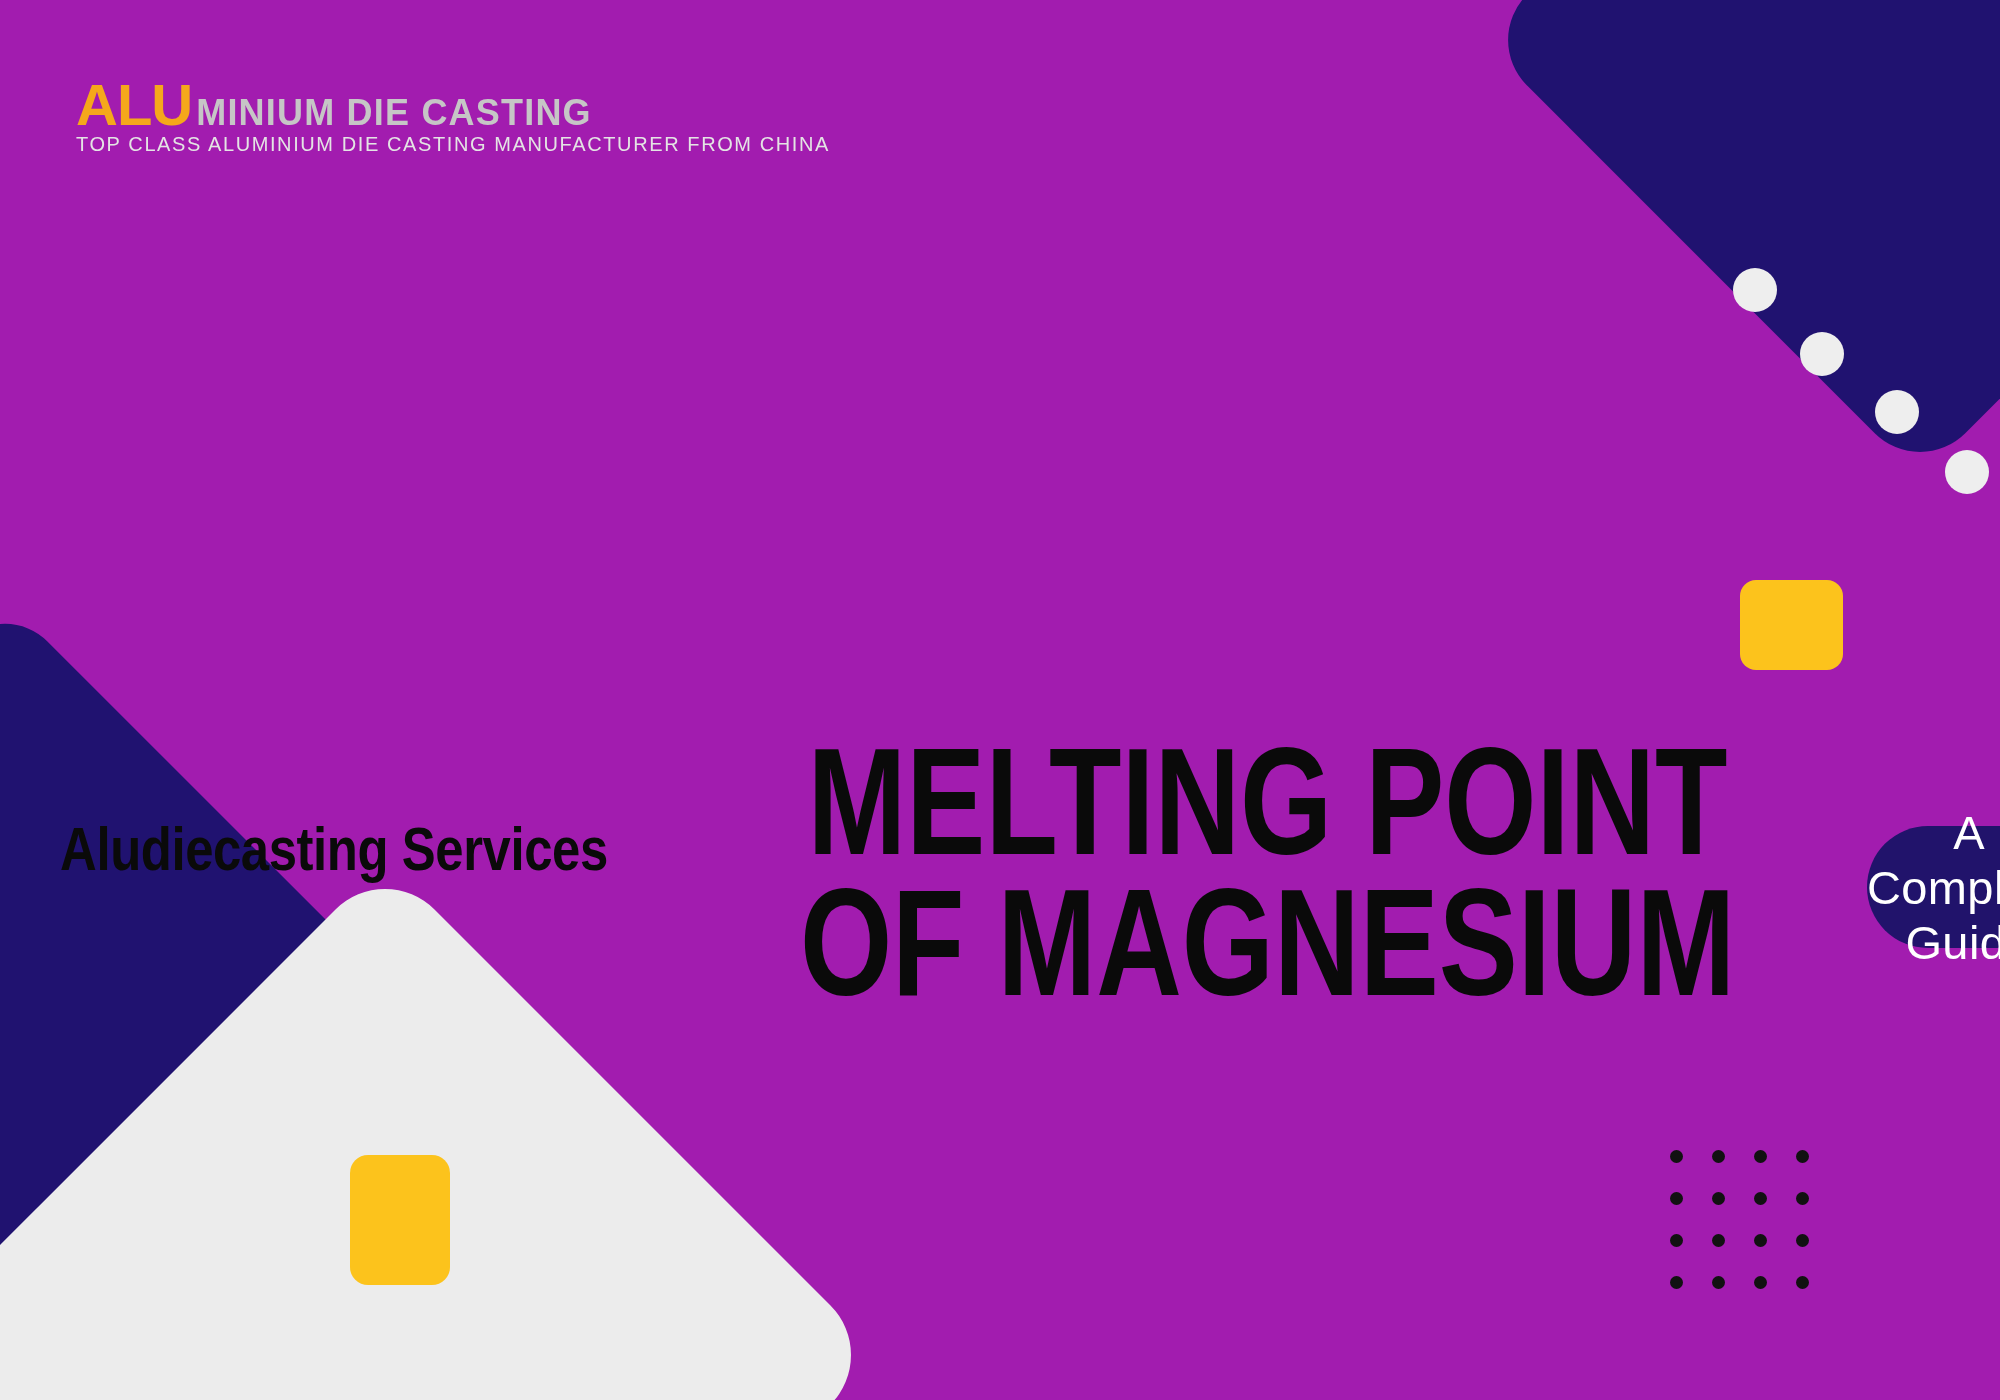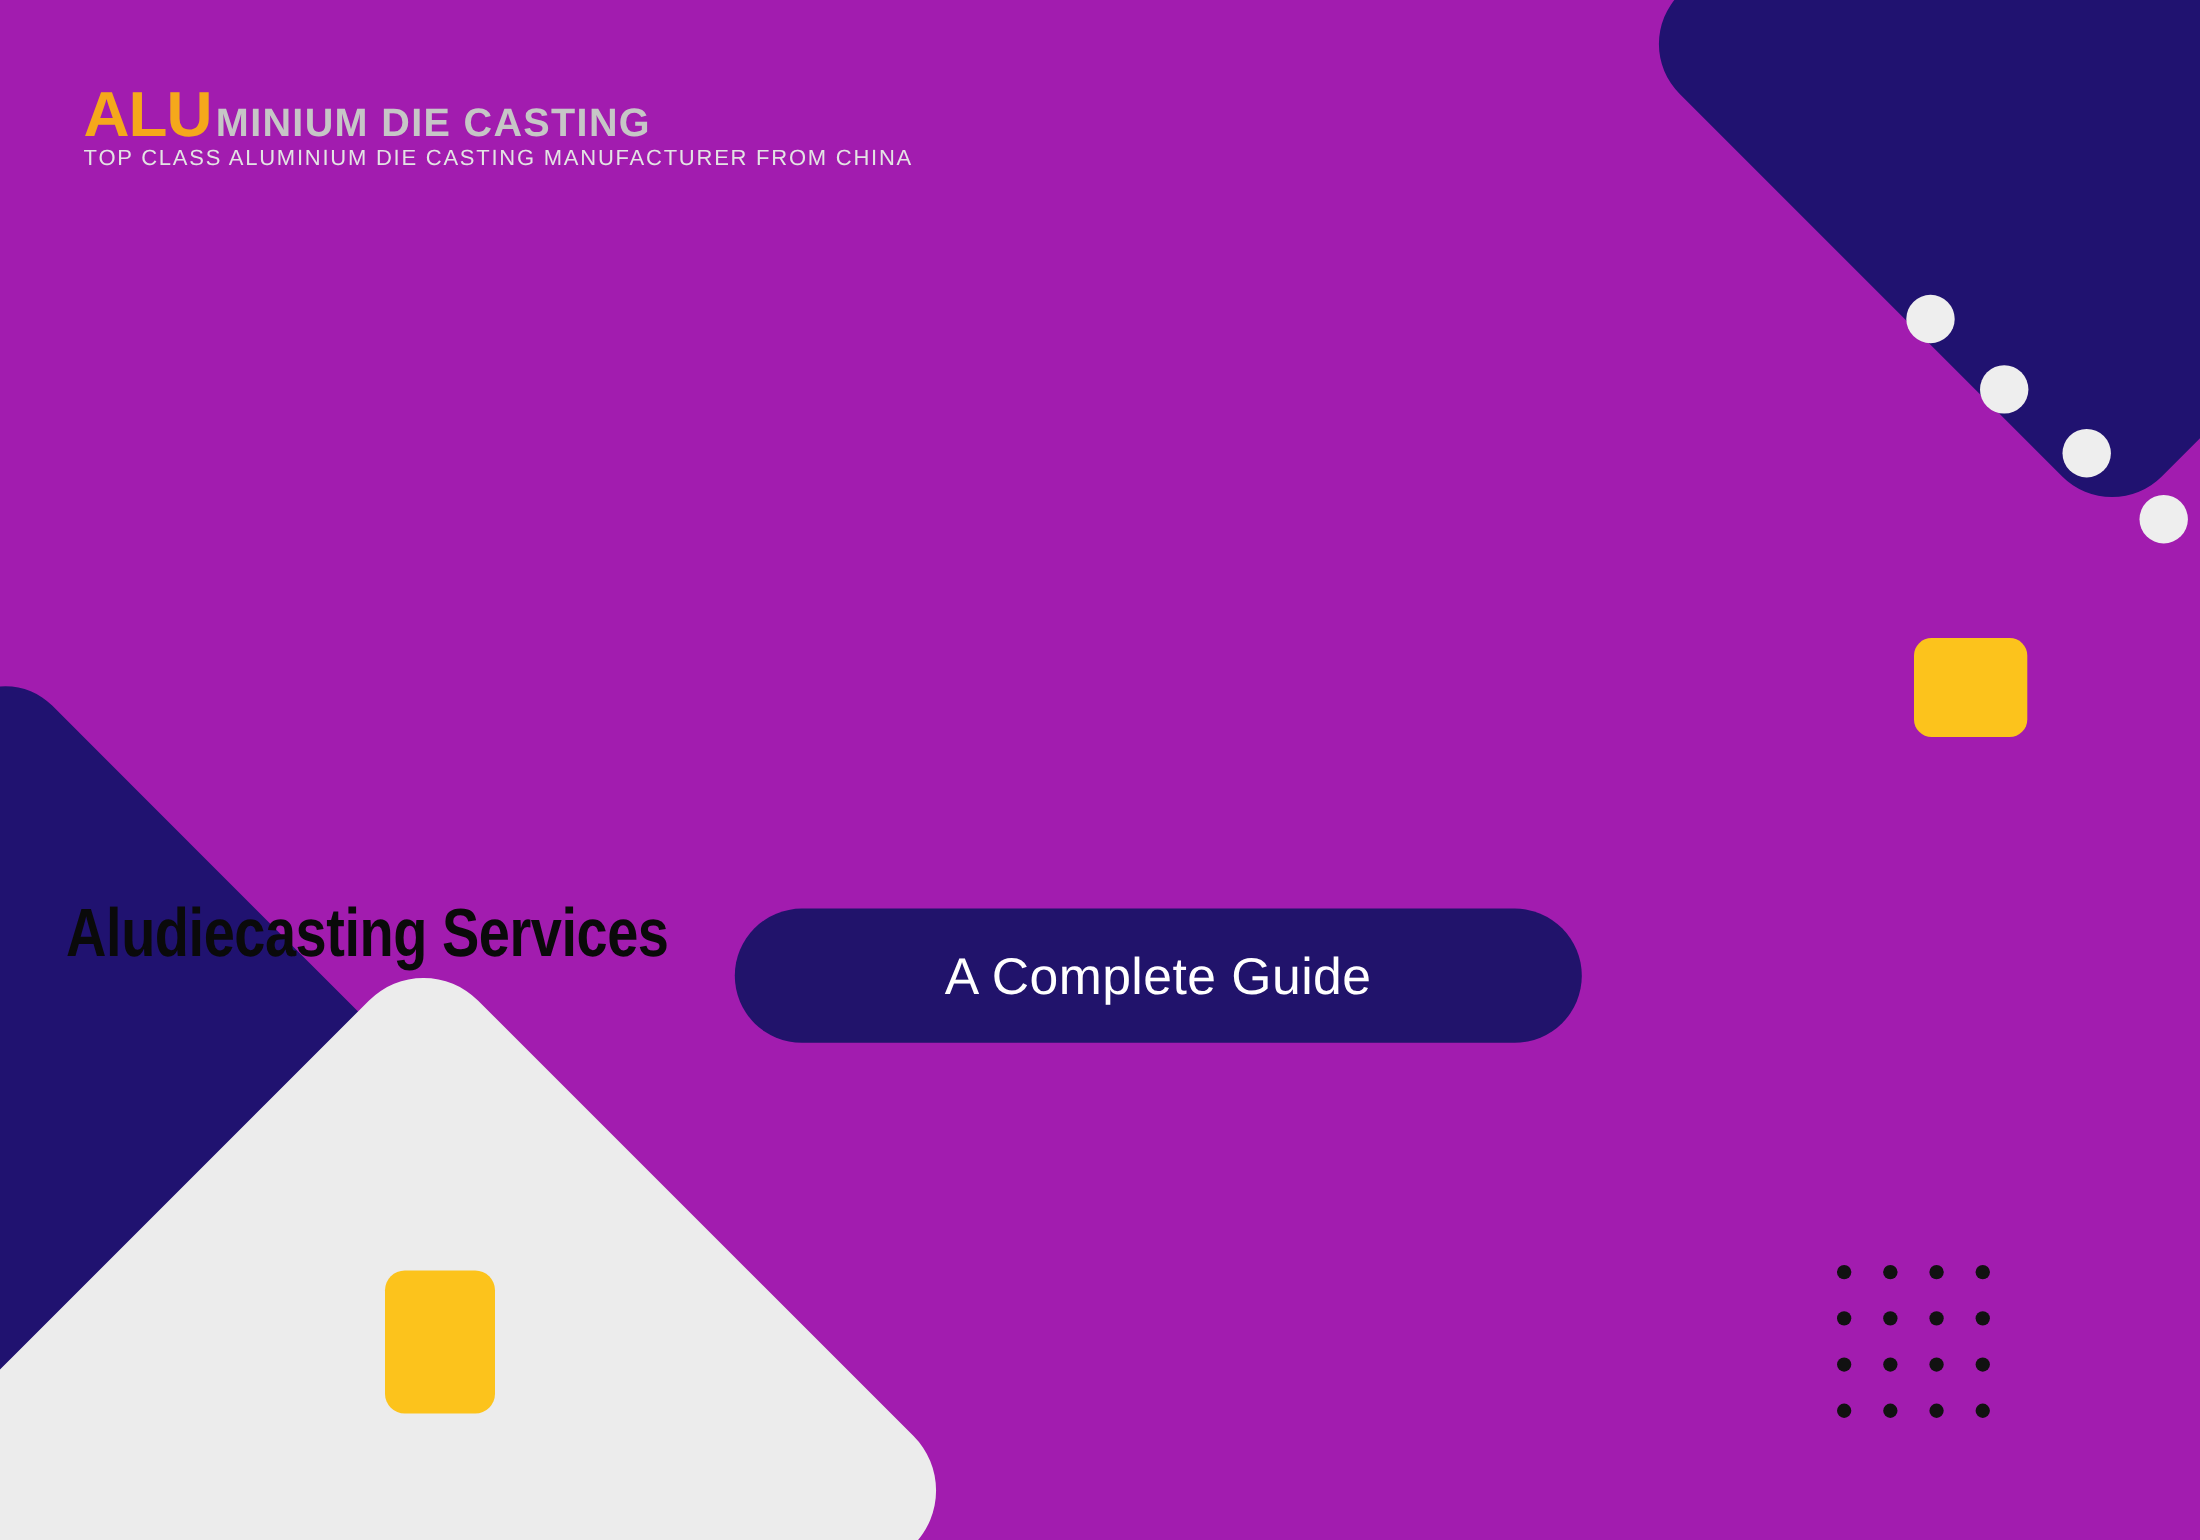--- a/index.html
+++ b/index.html
@@ -239,19 +239,23 @@
     <div class="logo-line1">
       <span class="logo-alu">ALU</span>
       <span class="logo-rest">MINIUM  DIE  CASTING</span>
     </div>
     <div class="logo-line2">TOP  CLASS  ALUMINIUM  DIE  CASTING  MANUFACTURER  FROM  CHINA</div>
   </div>
 
   <div class="content">
     <div class="eyebrow">Aludiecasting Services</div>
 
+    <h1 class="headline">
+      <span class="headline-line">MELTING POINT</span>
+      <span class="headline-line">OF MAGNESIUM</span>
+    </h1>
 
     <button class="cta">
       <span class="cta-label">A Complete Guide</span>
     </button>
   </div>
 
 </div>
 
 </body></html>

